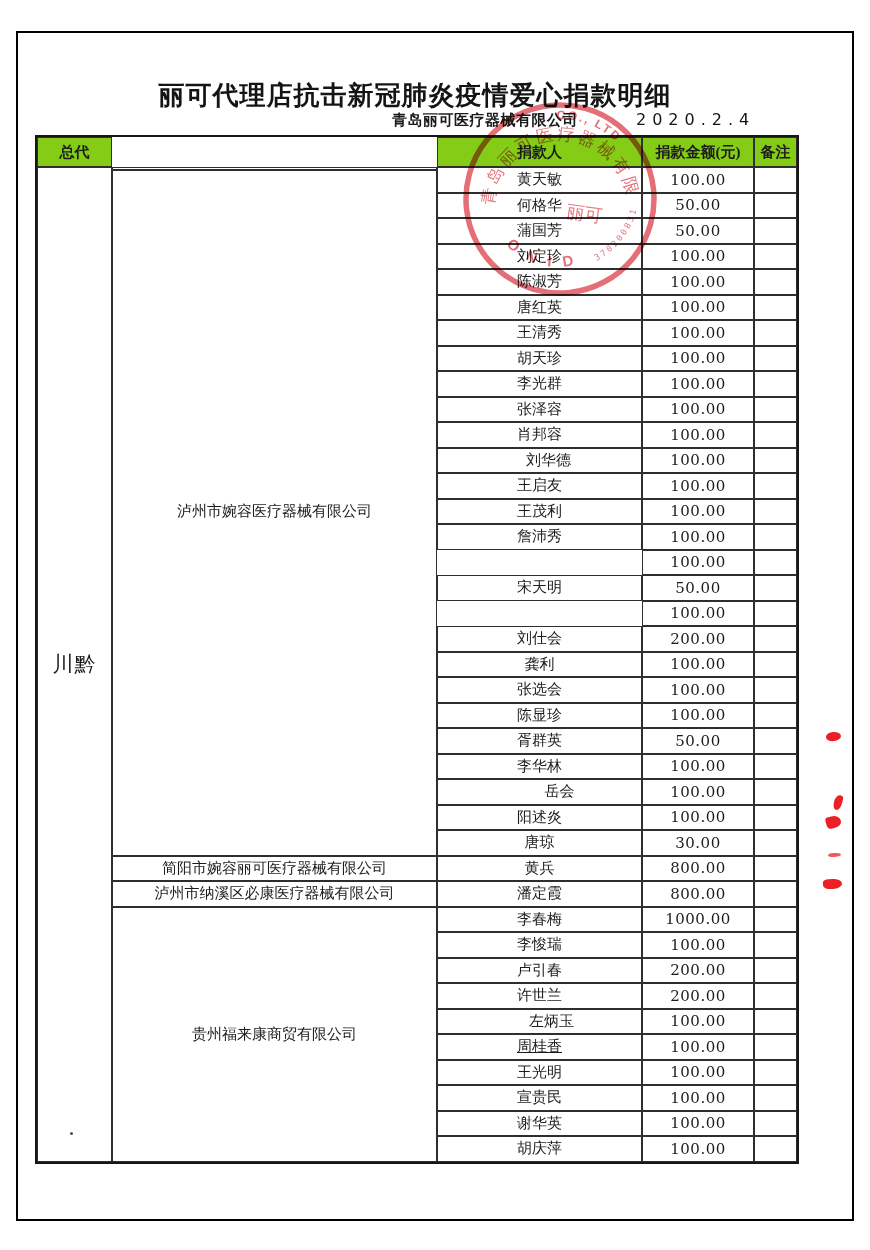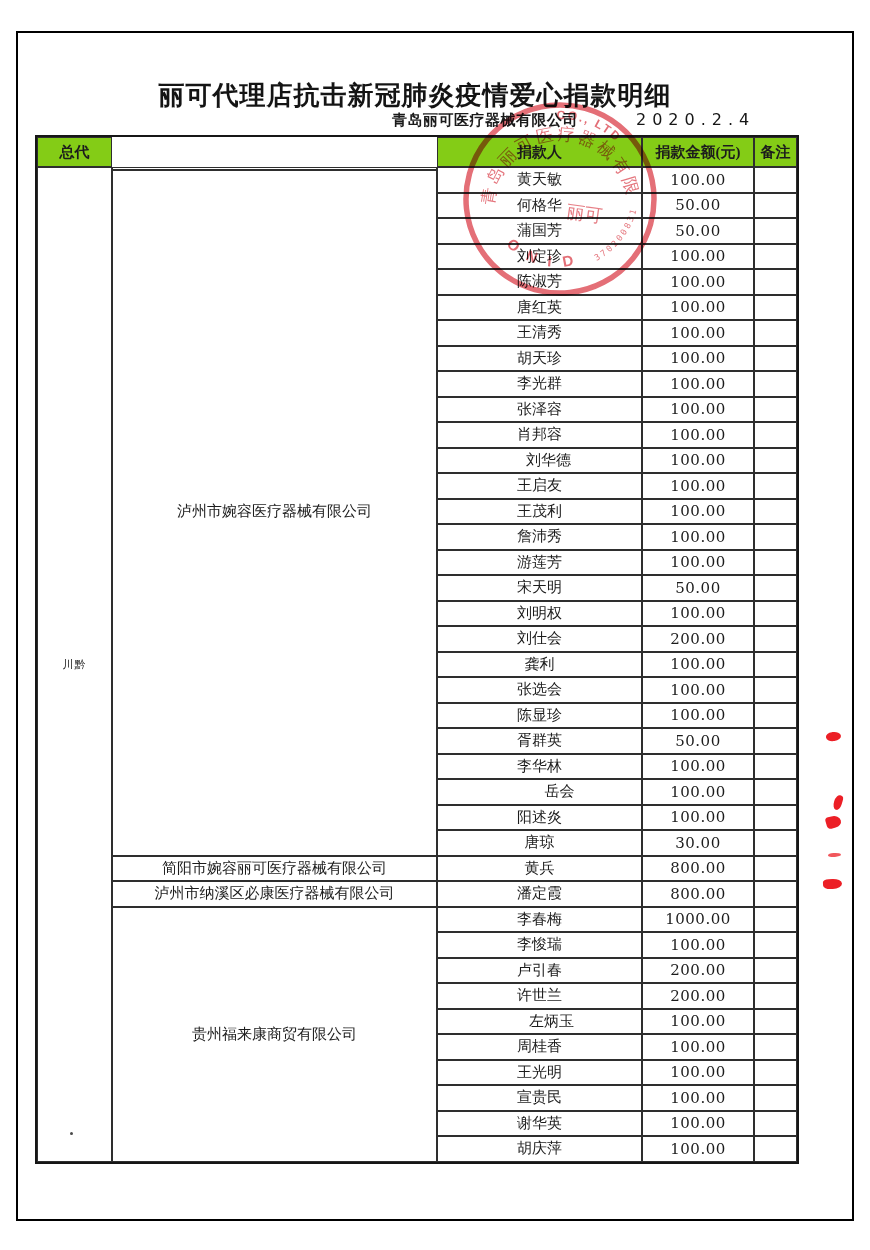--- a/index.html
+++ b/index.html
@@ -33,21 +33,21 @@
     border:2px solid #161616;background:#fff;
   }
   .cell{
     box-sizing:border-box;border:1px solid #2e2e2e;
     display:flex;align-items:center;justify-content:center;
     font-size:15px;color:#1c1c1c;overflow:hidden;white-space:nowrap;
   }
   .cn{font-family:"Liberation Serif","DejaVu Serif",serif;}
   .head{background:#84cc16;font-weight:600;}
   .num{font-family:"DejaVu Serif","Liberation Serif",serif;letter-spacing:.5px;}
-  .region{font-size:11px;letter-spacing:1px;}
+  .region{font-size:21px;letter-spacing:1px;}
   .store{font-size:15px;}
   
   .stamp{
     position:absolute;left:458px;top:99px;width:204px;height:200px;
     opacity:.82;transform:rotate(-6deg);mix-blend-mode:multiply;
     pointer-events:none;
   }
   
   .smudge{position:absolute;background:#ec1f26;border-radius:45% 55% 50% 50%;}
   .sm1{left:826px;top:732px;width:15px;height:9px;transform:rotate(-8deg);}
@@ -112,27 +112,25 @@
     <div class="cell " style="grid-area: 13 / 5;"></div>
     <div class="cell cn" style="grid-area: 14 / 3;">王启友</div>
     <div class="cell num" style="grid-area: 14 / 4;">100.00</div>
     <div class="cell " style="grid-area: 14 / 5;"></div>
     <div class="cell cn" style="grid-area: 15 / 3;">王茂利</div>
     <div class="cell num" style="grid-area: 15 / 4;">100.00</div>
     <div class="cell " style="grid-area: 15 / 5;"></div>
     <div class="cell cn" style="grid-area: 16 / 3;">詹沛秀</div>
     <div class="cell num" style="grid-area: 16 / 4;">100.00</div>
     <div class="cell " style="grid-area: 16 / 5;"></div>
-    <div class="cell cn" style="grid-area: 17 / 3;">游莲芳</div>
     <div class="cell num" style="grid-area: 17 / 4;">100.00</div>
     <div class="cell " style="grid-area: 17 / 5;"></div>
     <div class="cell cn" style="grid-area: 18 / 3;">宋天明</div>
     <div class="cell num" style="grid-area: 18 / 4;">50.00</div>
     <div class="cell " style="grid-area: 18 / 5;"></div>
-    <div class="cell cn" style="grid-area: 19 / 3;">刘明权</div>
     <div class="cell num" style="grid-area: 19 / 4;">100.00</div>
     <div class="cell " style="grid-area: 19 / 5;"></div>
     <div class="cell cn" style="grid-area: 20 / 3;">刘仕会</div>
     <div class="cell num" style="grid-area: 20 / 4;">200.00</div>
     <div class="cell " style="grid-area: 20 / 5;"></div>
     <div class="cell cn" style="grid-area: 21 / 3;">龚利</div>
     <div class="cell num" style="grid-area: 21 / 4;">100.00</div>
     <div class="cell " style="grid-area: 21 / 5;"></div>
     <div class="cell cn" style="grid-area: 22 / 3;">张选会</div>
     <div class="cell num" style="grid-area: 22 / 4;">100.00</div>
@@ -172,21 +170,21 @@
     <div class="cell " style="grid-area: 32 / 5;"></div>
     <div class="cell cn" style="grid-area: 33 / 3;">卢引春</div>
     <div class="cell num" style="grid-area: 33 / 4;">200.00</div>
     <div class="cell " style="grid-area: 33 / 5;"></div>
     <div class="cell cn" style="grid-area: 34 / 3;">许世兰</div>
     <div class="cell num" style="grid-area: 34 / 4;">200.00</div>
     <div class="cell " style="grid-area: 34 / 5;"></div>
     <div class="cell cn" style="grid-area: 35 / 3; padding-left: 24px;">左炳玉</div>
     <div class="cell num" style="grid-area: 35 / 4;">100.00</div>
     <div class="cell " style="grid-area: 35 / 5;"></div>
-    <div class="cell cn" style="grid-area: 36 / 3;">周桂香</div>
+    <div class="cell cn" style="grid-area: 36 / 3; text-decoration: underline;">周桂香</div>
     <div class="cell num" style="grid-area: 36 / 4;">100.00</div>
     <div class="cell " style="grid-area: 36 / 5;"></div>
     <div class="cell cn" style="grid-area: 37 / 3;">王光明</div>
     <div class="cell num" style="grid-area: 37 / 4;">100.00</div>
     <div class="cell " style="grid-area: 37 / 5;"></div>
     <div class="cell cn" style="grid-area: 38 / 3;">宣贵民</div>
     <div class="cell num" style="grid-area: 38 / 4;">100.00</div>
     <div class="cell " style="grid-area: 38 / 5;"></div>
     <div class="cell cn" style="grid-area: 39 / 3;">谢华英</div>
     <div class="cell num" style="grid-area: 39 / 4;">100.00</div>

